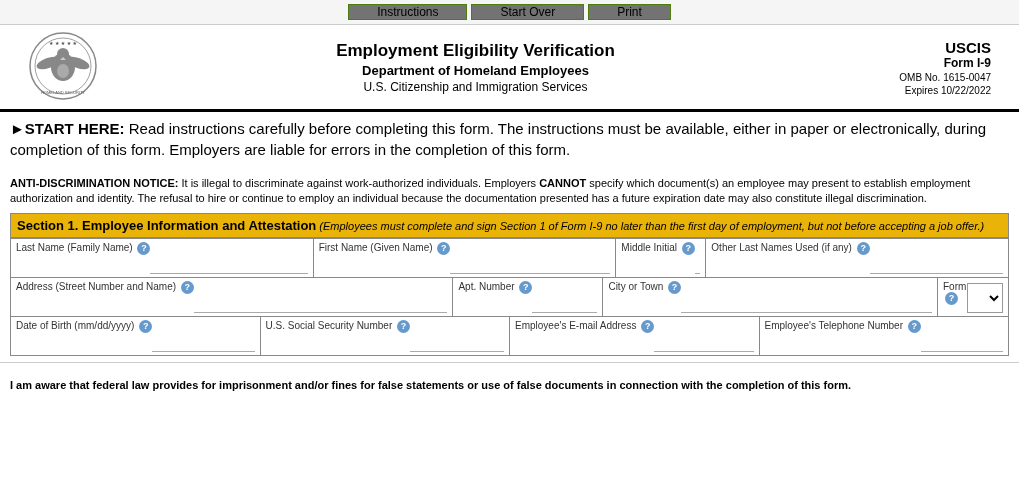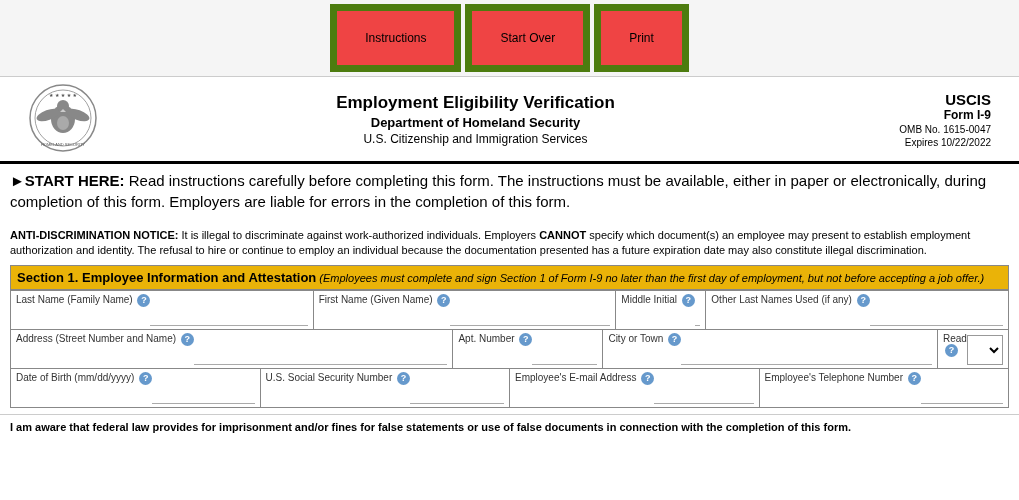--- a/index.html
+++ b/index.html
@@ -14,23 +14,23 @@
     
     .top-nav {
       display: flex;
       justify-content: center;
       gap: 0;
       border-bottom: 1px solid #ccc;
       padding: 4px 0;
       background: #f5f5f5;
     }
     .nav-btn {
-      border: 7px solid #4d7c0f;
-      background: #ef4444;
-      padding: 20px 28px;
+      border: 1px solid #4d7c0f;
+      background: #737373;
+      padding: 0 28px;
       font-size: 12px;
       cursor: pointer;
       margin: 0 2px;
     }
 
     
     .header {
       display: flex;
       align-items: center;
       padding: 6px 28px;
@@ -188,21 +188,21 @@
     .state-select {
       width: 100%;
       border: 1px solid #999;
       font-size: 10px;
       background: #fff;
       margin-top: 2px;
     }
 
     
     .bottom-notice {
-      padding: 6px 10px;
+      padding: 16px 10px;
       font-size: 11px;
       font-weight: bold;
       border-top: 1px solid #ccc;
       margin-top: 0;
     }
   </style>
 </head>
 <body>
 
 <div class="top-nav">
@@ -230,21 +230,21 @@
       <text x="35" y="14" text-anchor="middle" font-size="5" fill="#555">★ ★ ★ ★ ★</text>
 
       <text x="35" y="63" text-anchor="middle" font-size="4" fill="#555">HOMELAND SECURITY</text>
 
       <ellipse cx="35" cy="40" rx="6" ry="7" fill="#aaa"></ellipse>
     </svg>
   </div>
 
   <div class="header-center">
     <div class="title">Employment Eligibility Verification</div>
-    <div class="subtitle">Department of Homeland Security</div>
+    <div class="subtitle">Department of Homeland Employees</div>
     <div class="sub2">U.S. Citizenship and Immigration Services</div>
   </div>
 
   <div class="header-right">
     <div class="form-title">USCIS</div>
     <div class="form-sub">Form I-9</div>
     <div class="form-info">OMB No. 1615-0047</div>
     <div class="form-info">Expires 10/22/2022</div>
   </div>
 </div>
@@ -313,21 +313,21 @@
       </div>
       <div class="form-cell" style="flex:1.5;">
         <div class="cell-label">
           <span>City or Town</span>
           <span class="help-icon">?</span>
         </div>
         <input class="cell-input" type="text" style="">
       </div>
       <div class="form-cell narrow2">
         <div class="cell-label">
-          <span>Read</span>
+          <span>Form</span>
           <span class="help-icon">?</span>
         </div>
         <select class="state-select">
           <option value=""></option>
           <option>AL</option><option>AK</option><option>AZ</option><option>AR</option>
           <option>CA</option><option>CO</option><option>CT</option><option>DE</option>
           <option>FL</option><option>GA</option><option>HI</option><option>ID</option>
           <option>IL</option><option>IN</option><option>IA</option><option>KS</option>
           <option>KY</option><option>LA</option><option>ME</option><option>MD</option>
           <option>MA</option><option>MI</option><option>MN</option><option>MS</option>

